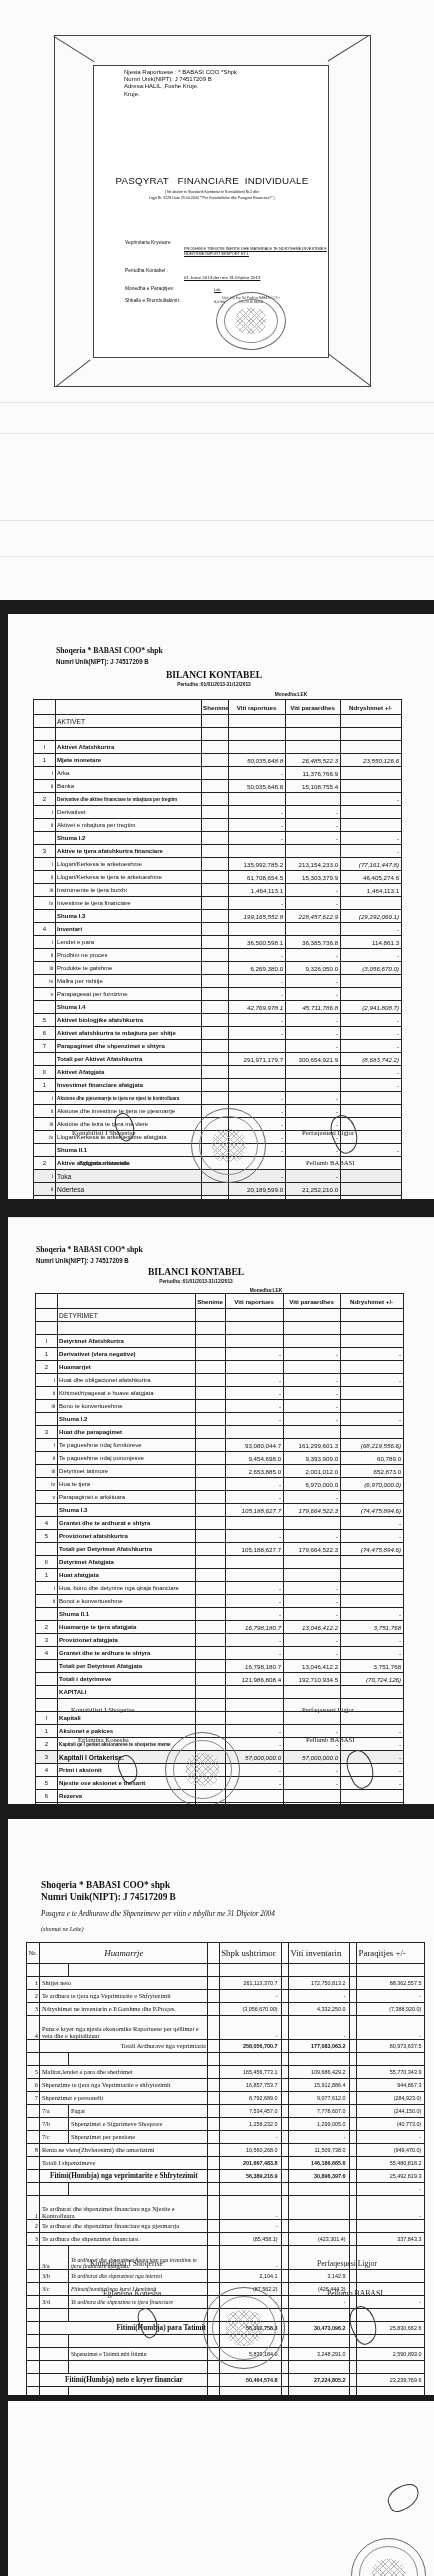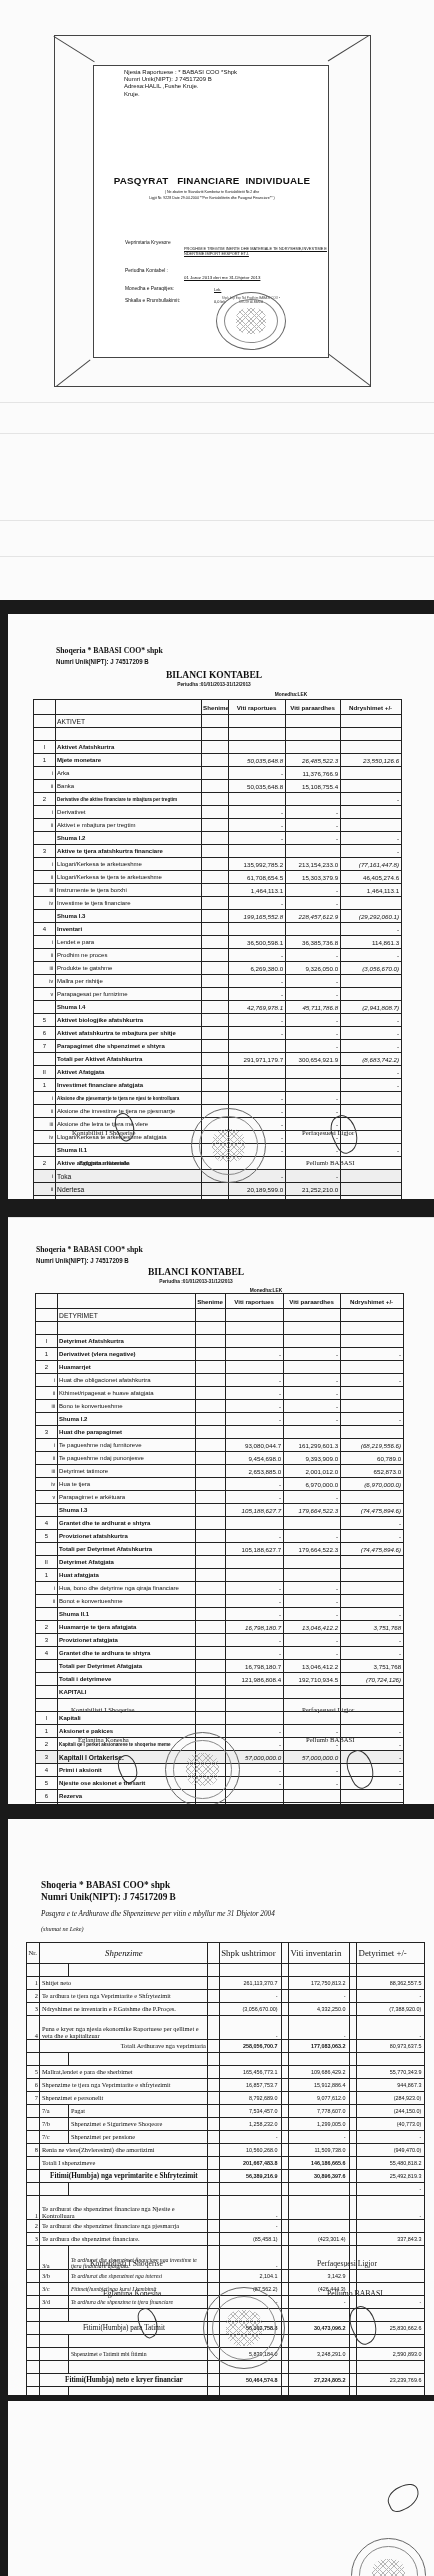--- a/index.html
+++ b/index.html
@@ -5,21 +5,21 @@
   html,body{margin:0;padding:0;background:#1a1a1a;}
   body{width:434px;height:3617px;position:relative;overflow:hidden;font-family:"Liberation Sans",sans-serif;color:#111;}
   .page{position:absolute;left:8px;width:427px;background:#fbfbfb;overflow:hidden;}
   .page.first{left:0;width:434px;}
   .scanline{position:absolute;left:0;right:0;height:0.5px;background:#e4e4e4;}
   
   .frame-outer{position:absolute;left:54px;top:35px;width:317px;height:352px;border:1px solid #444;box-sizing:border-box;}
   .frame-inner{position:absolute;left:93px;top:65px;width:236px;height:293px;border:1px solid #444;box-sizing:border-box;background:#fff;}
   .diag{position:absolute;background:#444;height:0.8px;transform-origin:0 0;}
   .cover-id{position:absolute;left:124px;top:69px;font-size:6px;line-height:7.2px;}
-  .cover-title{position:absolute;left:96px;top:175px;width:232px;text-align:center;font-weight:bold;font-size:9.8px;letter-spacing:0.2px;}
+  .cover-title{position:absolute;left:96px;top:175px;width:232px;text-align:center;font-weight:normal;font-size:9.8px;letter-spacing:0.2px;}
   .cover-sub{position:absolute;left:96px;top:189px;width:232px;text-align:center;font-size:3.6px;line-height:6.2px;}
   .cover-field{position:absolute;font-size:4.9px;}
   .cover-val{position:absolute;font-size:3.9px;text-decoration:underline;line-height:5.2px;}
   .stamp{position:absolute;border:1px solid #666;border-radius:50%;box-sizing:border-box;display:flex;align-items:center;justify-content:center;}
   .stamp::before{content:"";position:absolute;inset:10%;border:0.5px solid #888;border-radius:50%;}
   .stamp-core{width:45%;height:45%;background:repeating-linear-gradient(45deg,#999 0 0.5px,transparent 0.5px 2.6px),repeating-linear-gradient(-45deg,#999 0 0.5px,transparent 0.5px 2.6px);border-radius:40%;opacity:.7;}
   .stamp-text{position:absolute;font-size:3.1px;color:#555;top:3.1px;width:100%;text-align:center;}
   
   .hdr-serif{font-family:"Liberation Serif",serif;font-weight:bold;font-size:7.7px;}
   .hdr-sans{font-family:"Liberation Sans",sans-serif;font-weight:bold;font-size:7.2px;transform:scaleX(.85);transform-origin:0 0;}
@@ -827,27 +827,27 @@
         <col style="width:11.3px">
         <col style="width:62px">
         <col style="width:7.2px">
         <col style="width:61px">
         <col style="width:7.2px">
         <col style="width:68px">
       </colgroup>
     <thead>
         <tr>
       <td style="font-size:6.7px;">Nr.</td>
-      <td colspan="2" style="text-align:center;font-style:italic;">Shpenzime</td>
+      <td colspan="2" style="text-align:center;font-style:italic;">Huamarrje</td>
       <td></td>
       <td>Shpk ushtrimor</td>
       <td></td>
       <td>Viti inventarin</td>
       <td></td>
-      <td>Detyrimet +/-</td>
+      <td>Paraqitjes +/-</td>
     </tr>
       </thead>
     <tbody id="income-body">
         <tr class="">
           <td class="nr"></td>
           <td></td>
           <td class=""></td>
           <td></td>
           <td class="num"></td>
           <td></td>
@@ -1100,21 +1100,21 @@
           <td class=""></td>
           <td></td>
           <td class="num"></td>
           <td></td>
           <td class="num"></td>
           <td></td>
           <td class="num" style="font-weight: normal;"></td>
         </tr>
         <tr class="tot ">
           <td class="nr"></td>
-          <td colspan="2" style="text-align: center; font-weight: normal; font-size: 7.2px;">Fitimi(Humbja) para Tatimit</td>
+          <td colspan="2" style="text-align: right; font-weight: bold; font-size: 7.2px;">Fitimi(Humbja) para Tatimit</td>
           <td></td>
           <td class="num">56,303,758.8</td>
           <td></td>
           <td class="num">30,473,096.2</td>
           <td></td>
           <td class="num" style="font-weight: normal;">25,830,662.6</td>
         </tr>
         <tr class="">
           <td class="nr"></td>
           <td></td>

